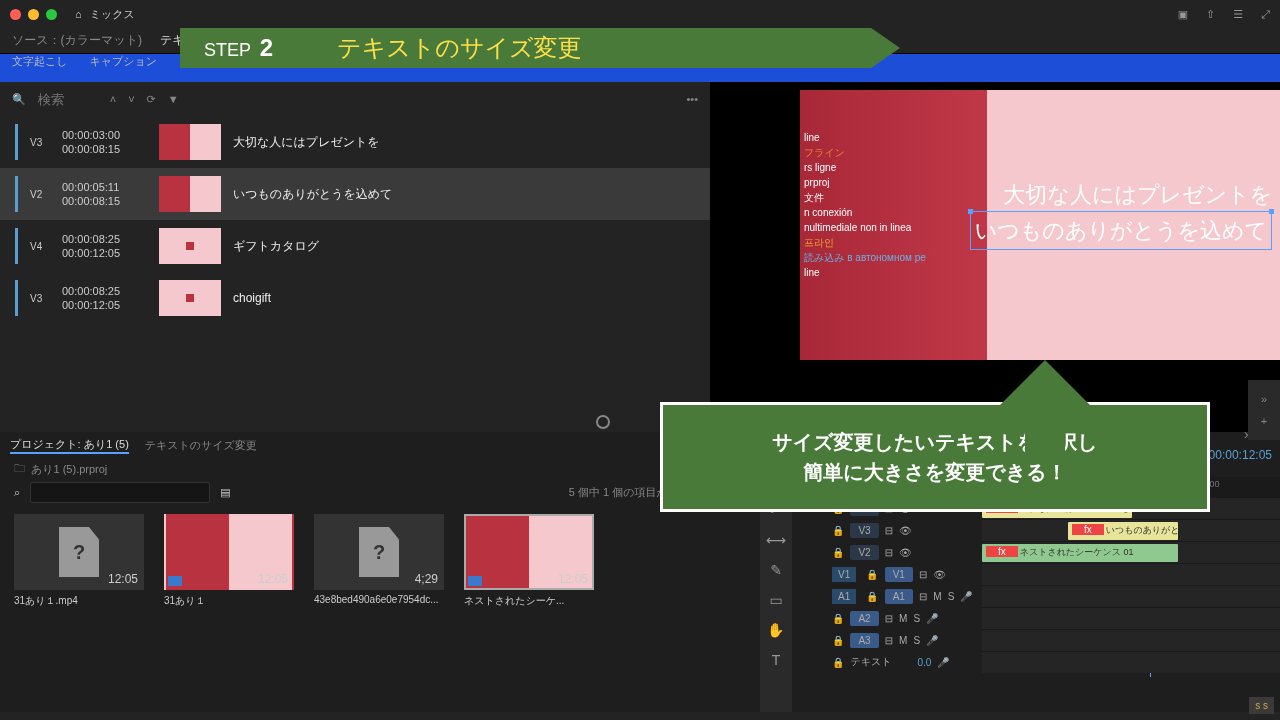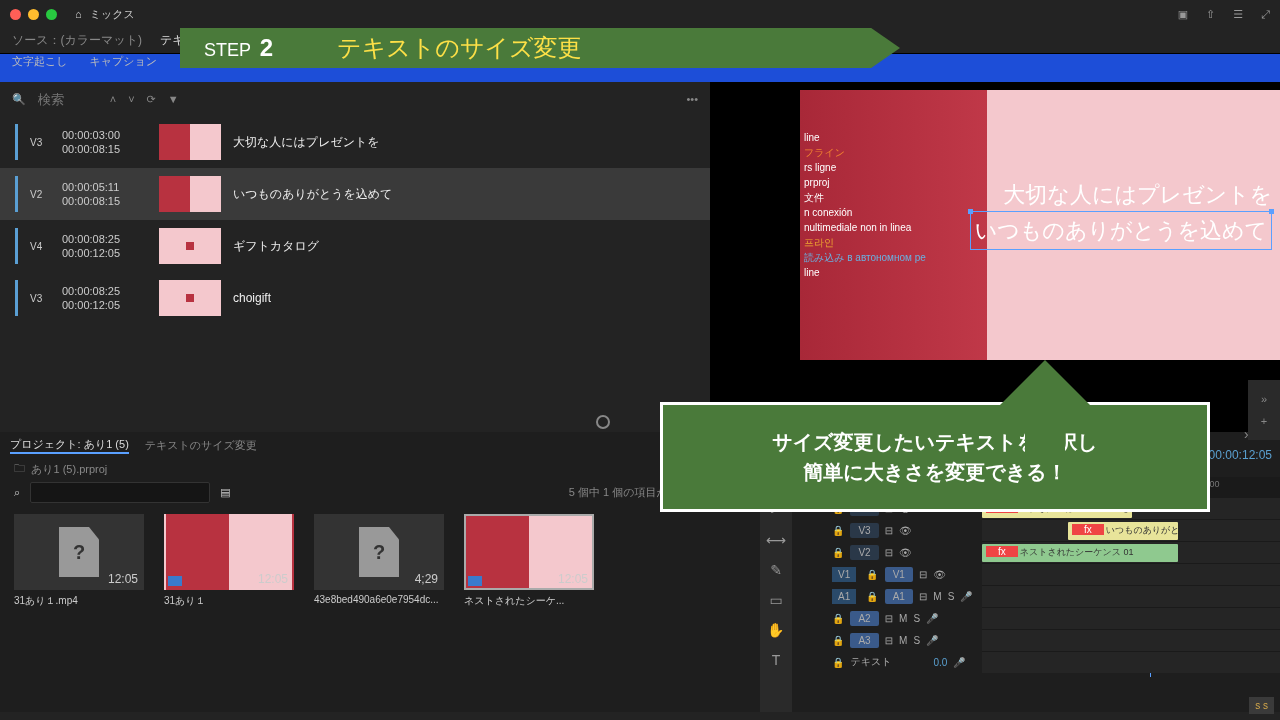--- a/index.html
+++ b/index.html
@@ -364,21 +364,21 @@
             <span>M</span>
             <span>S</span>
             <span>🎤</span>
           </div>
           <div class="track-body"></div>
         </div>
       <div class="track">
           <div class="track-head">
             <span class="lock">🔒</span>
             <span>テキスト</span>
-            <span style="color:#5aa0d0;margin-left:36px">0.0</span>
+            <span style="color:#5aa0d0;margin-left:20px">0.0</span>
             <span>🎤</span>
           </div>
           <div class="track-body"></div>
         </div>
     </div>
   </div>
 </div>
 
 <div class="bottom">
 

